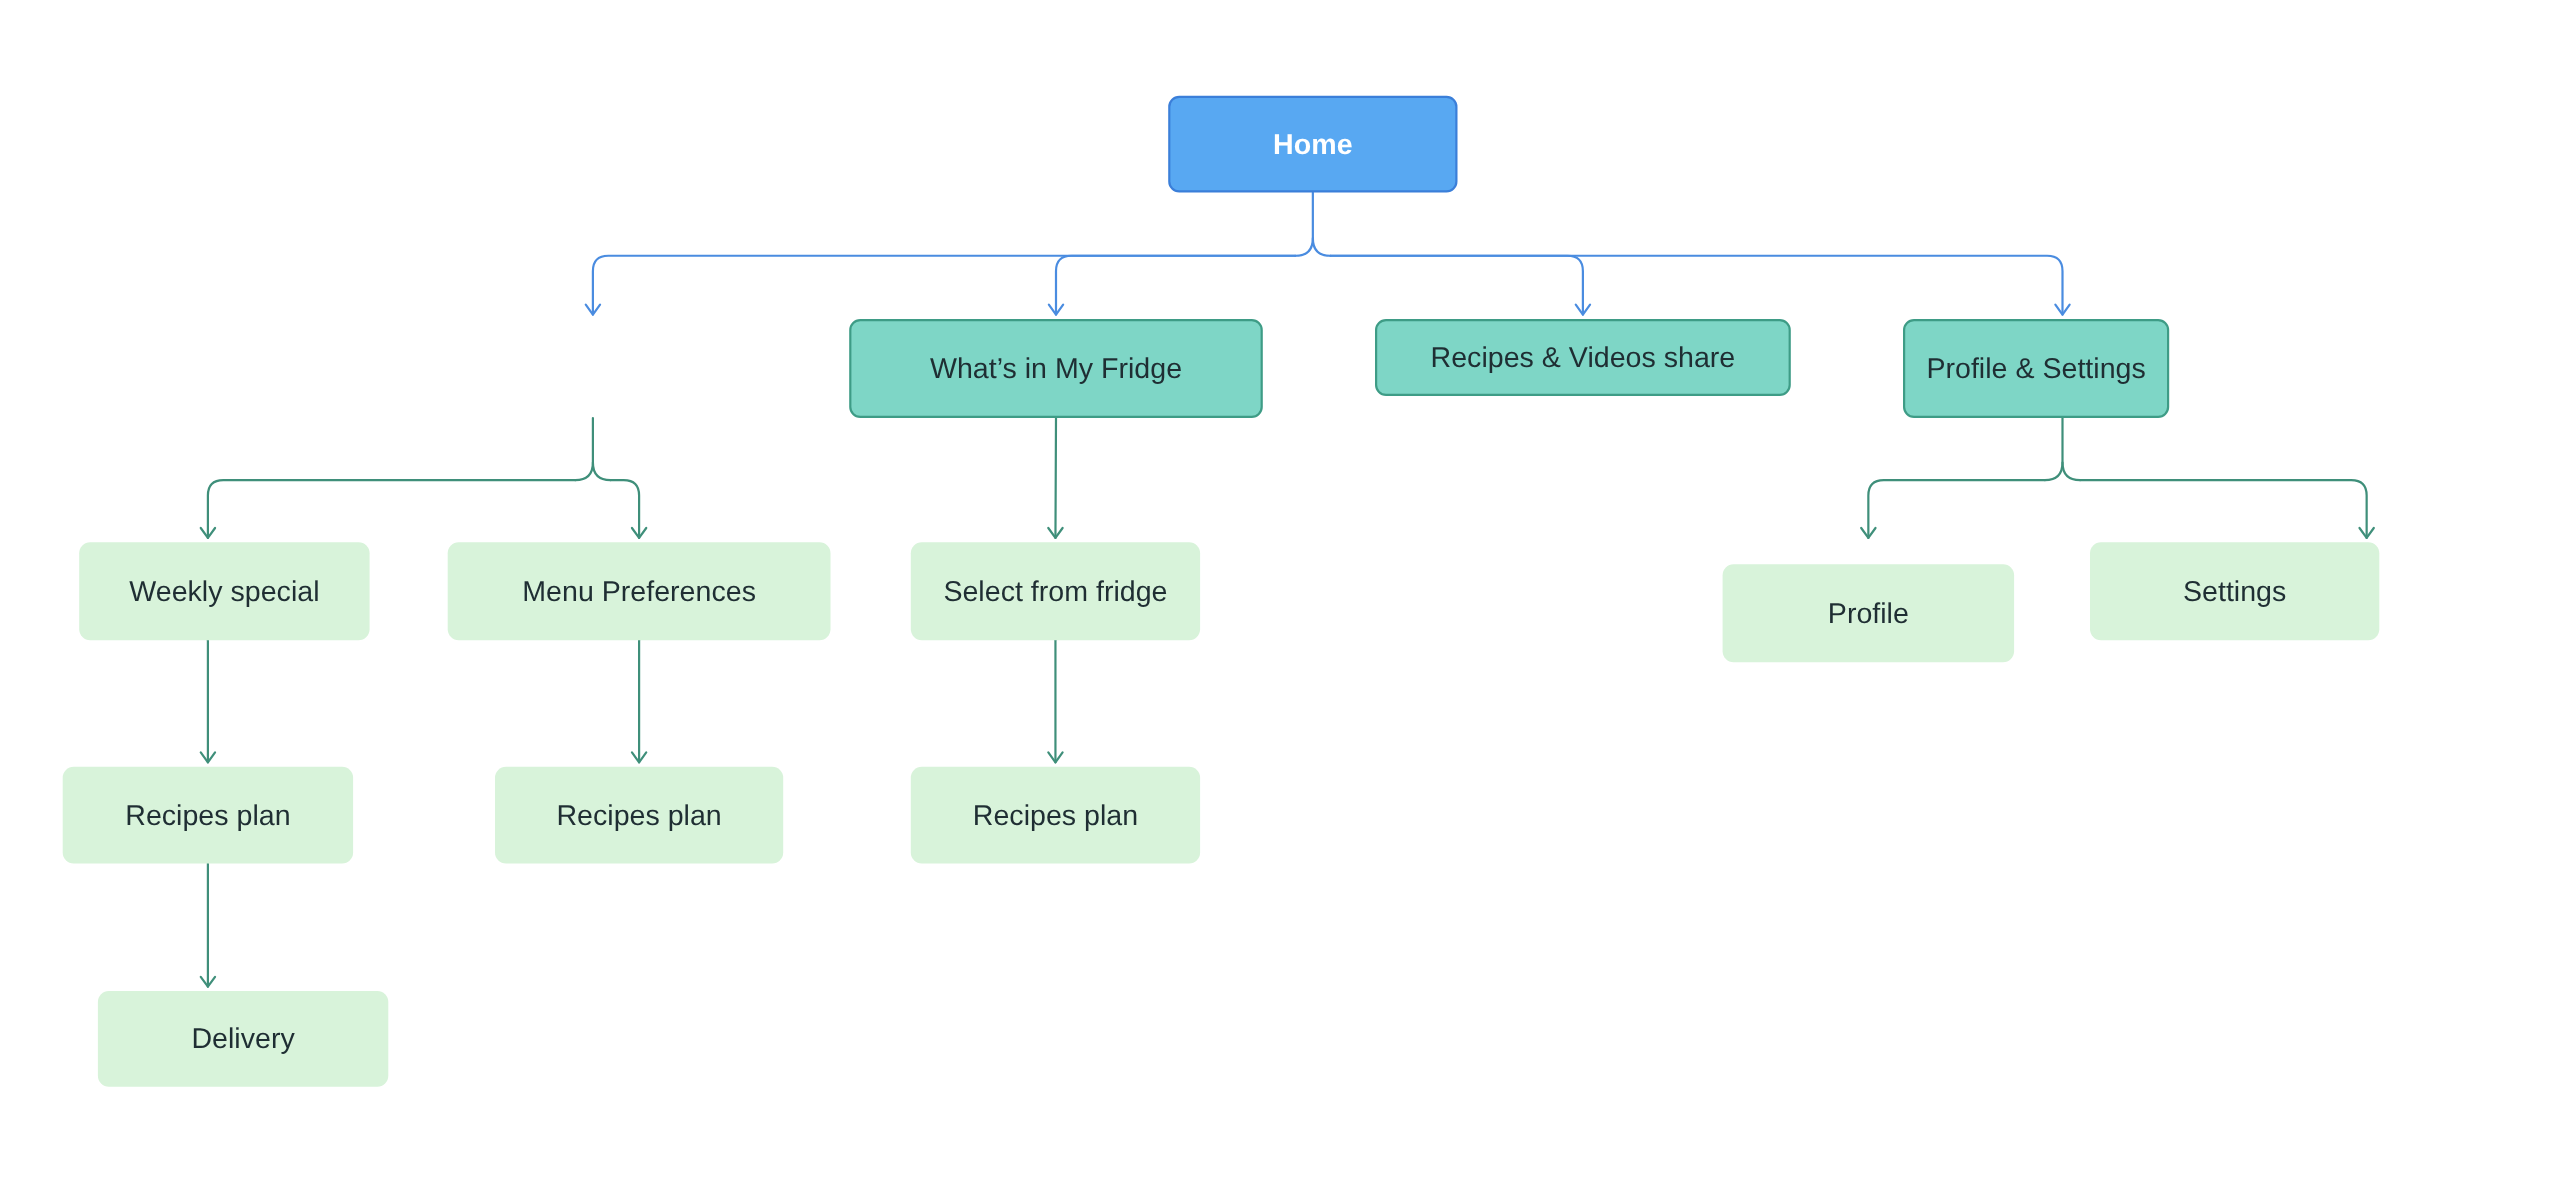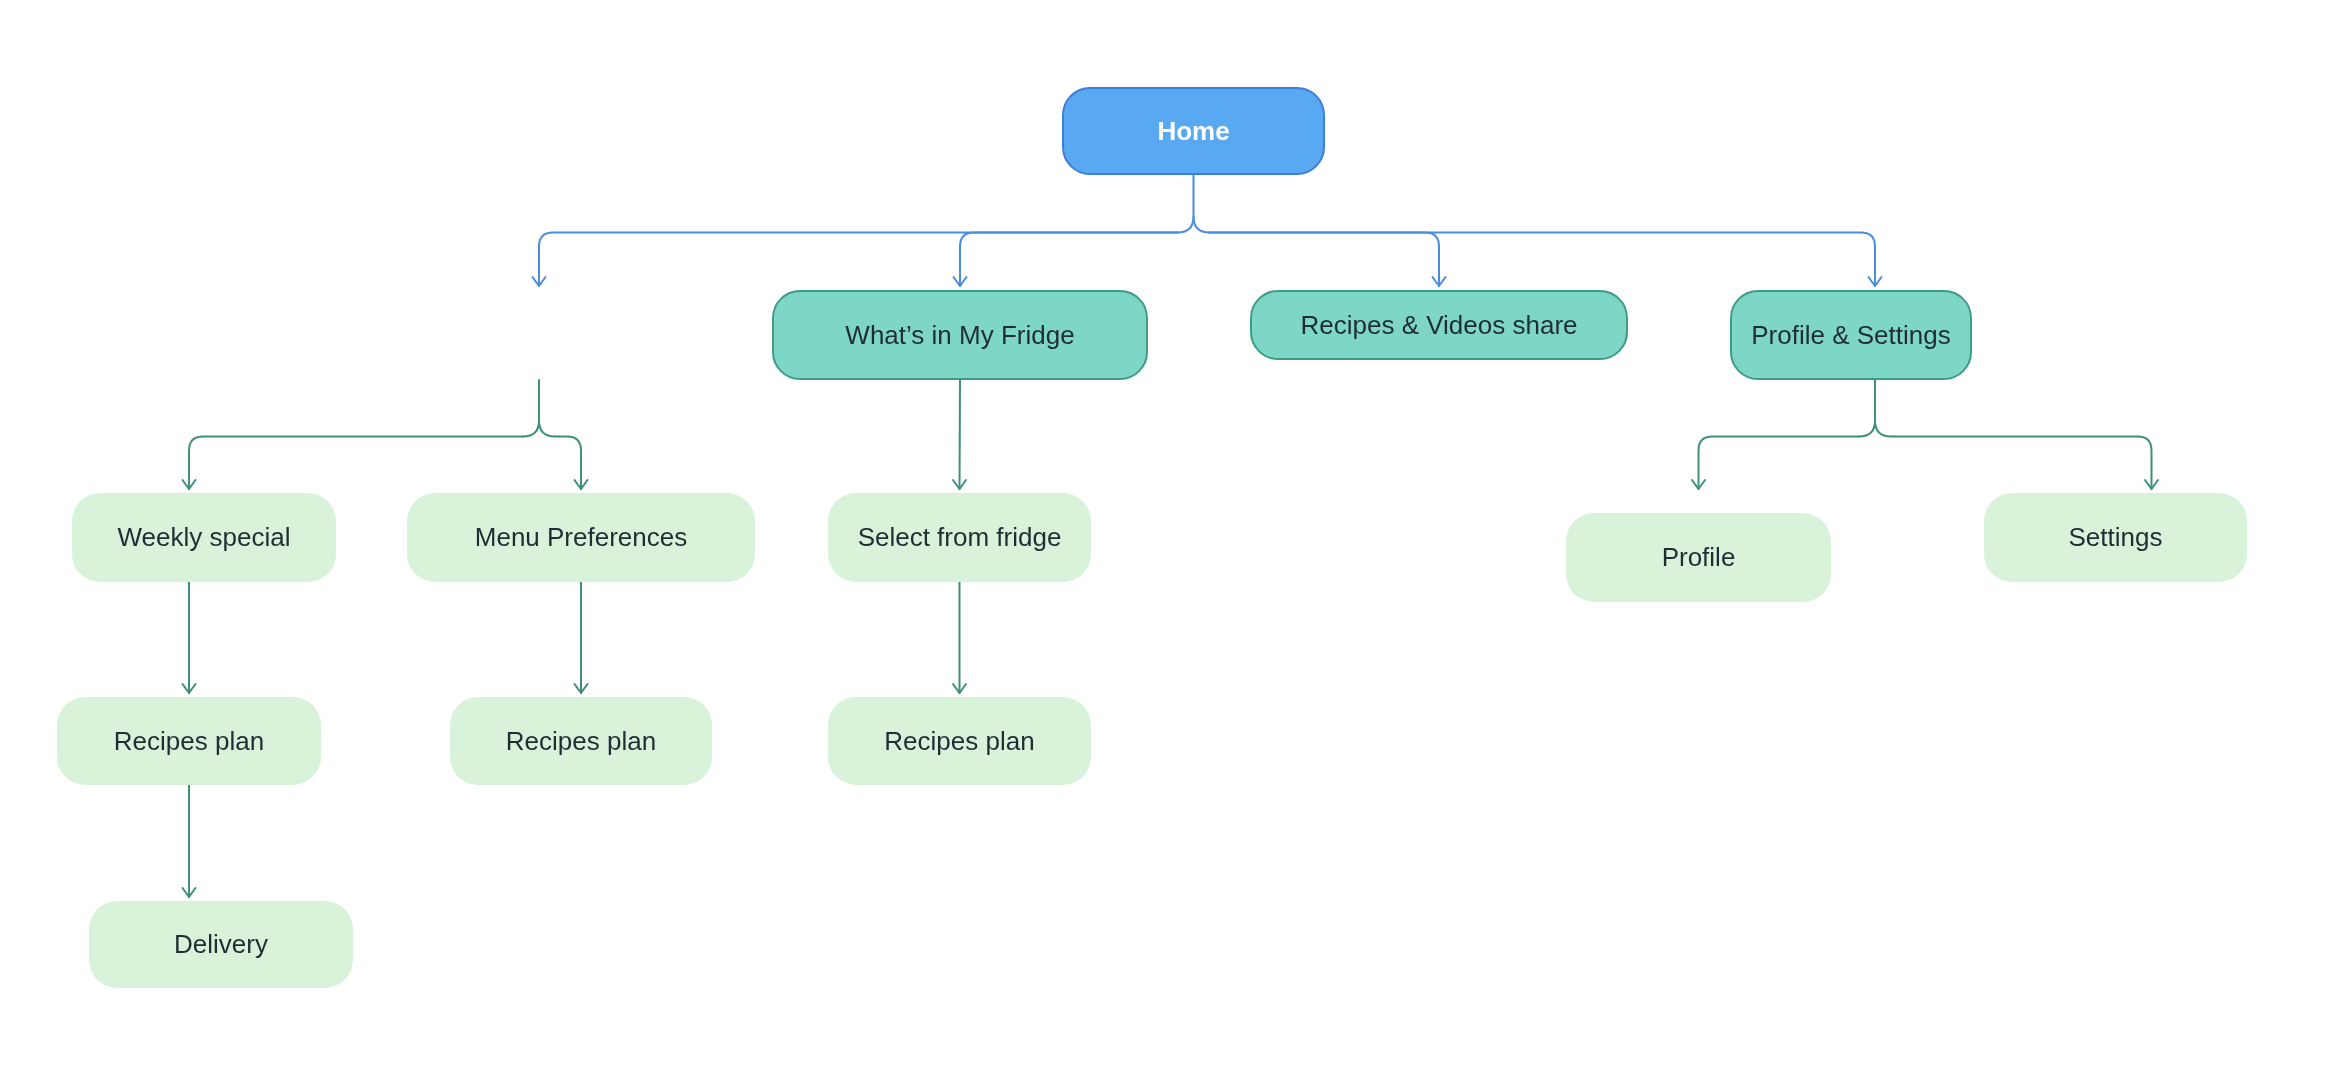--- a/index.html
+++ b/index.html
@@ -24,21 +24,21 @@
   }
   .edge-layer{
     position:absolute; left:0; top:0;
     width:2336px; height:1080px;
     pointer-events:none;
   }
   .node{
     position:absolute;
     box-sizing:border-box;
     display:flex; align-items:center; justify-content:center;
-    border-radius:28px;
+    border-radius:10px;
     font-size:26px;
     color:var(--node-text);
     cursor:pointer;
     white-space:nowrap;
   }
   .node--primary{
     background:var(--home-fill);
     border:2px solid var(--home-border);
     color:var(--home-text);
     font-weight:700;
@@ -119,21 +119,21 @@
   </div>
 
   <div class="node node--leaf" style="left: 828px; top: 493px; width: 263px; height: 89px;">
     <span class="node-label">Select from fridge</span>
   </div>
 
   <div class="node node--leaf" style="left: 1566px; top: 513px; width: 265px; height: 89px;">
     <span class="node-label">Profile</span>
   </div>
 
-  <div class="node node--leaf" style="left: 1984px; top: 493px; width: 263px; height: 89px;">
+  <div class="node node--leaf" style="left: 1900px; top: 493px; width: 263px; height: 89px;">
     <span class="node-label">Settings</span>
   </div>
 
   <div class="node node--leaf" style="left: 57px; top: 697px; width: 264px; height: 88px;">
     <span class="node-label">Recipes plan</span>
   </div>
 
   <div class="node node--leaf" style="left: 450px; top: 697px; width: 262px; height: 88px;">
     <span class="node-label">Recipes plan</span>
   </div>

